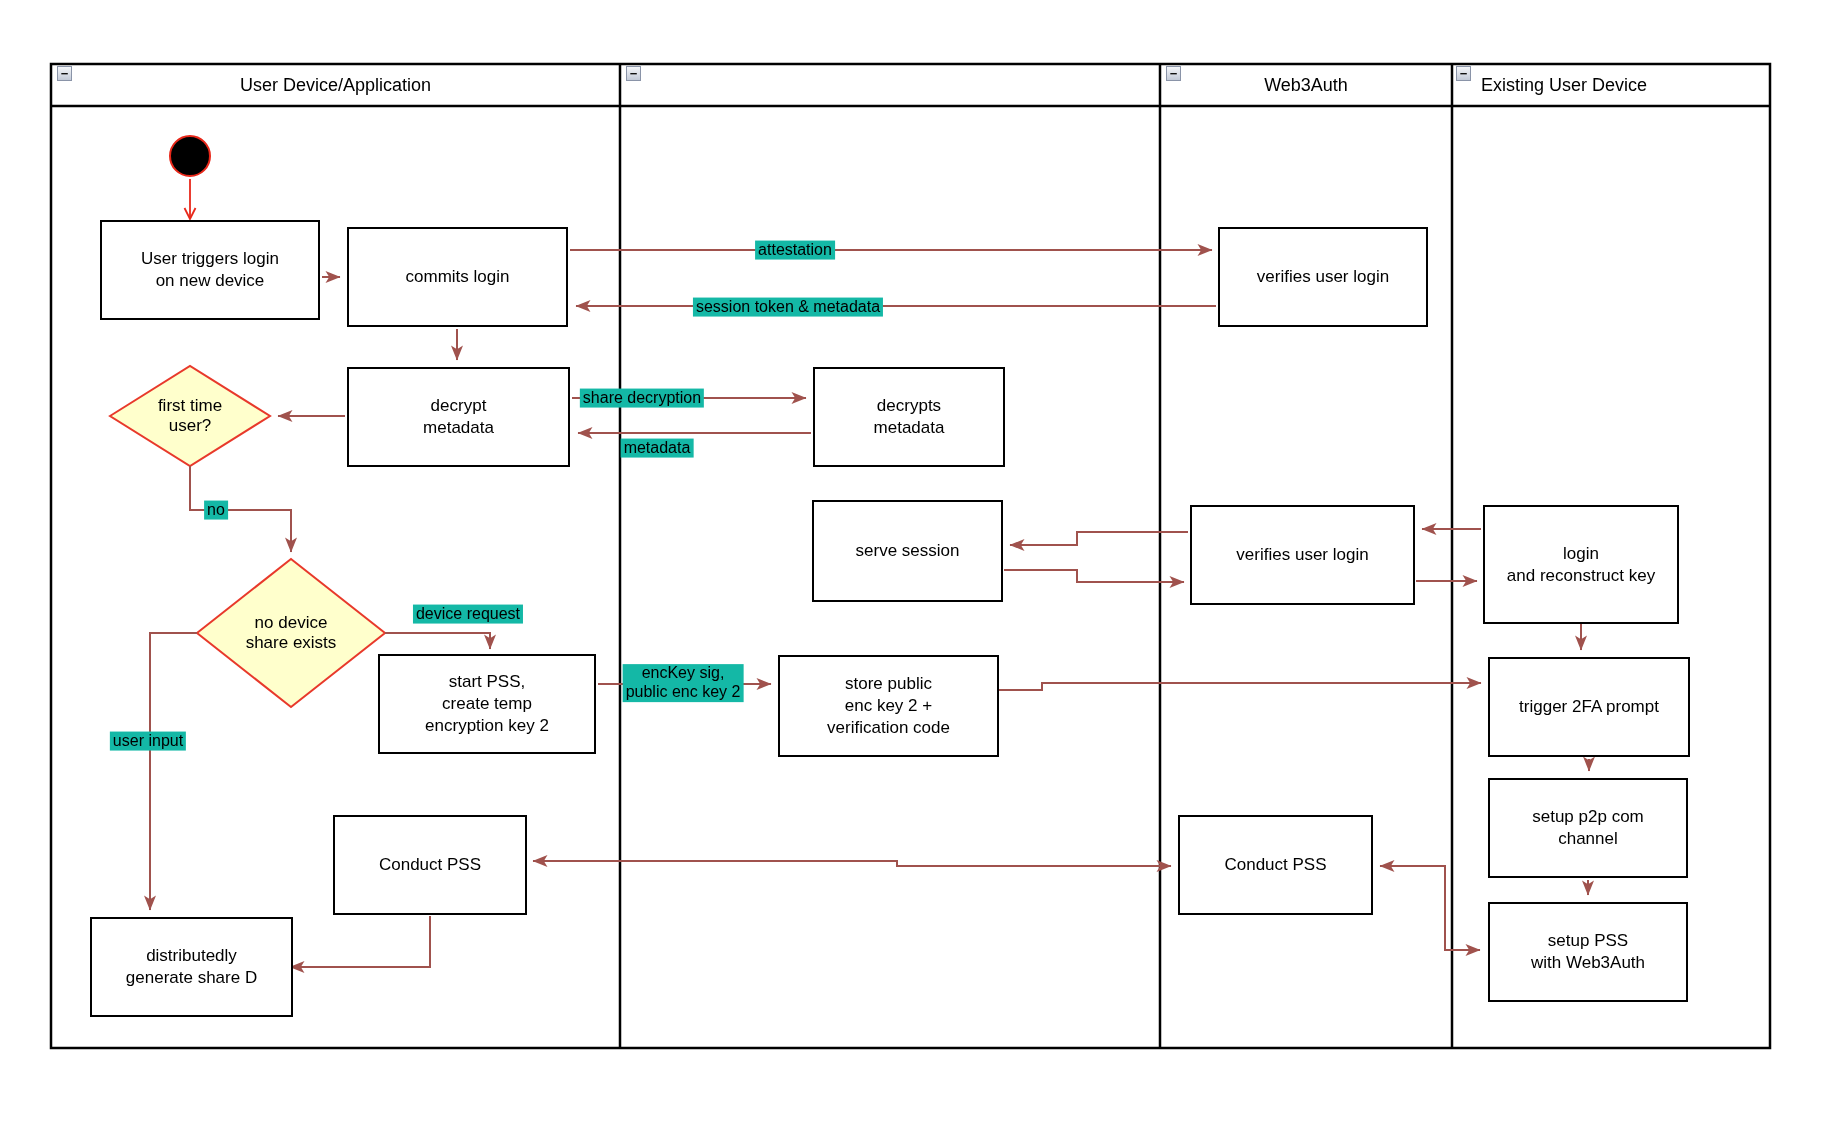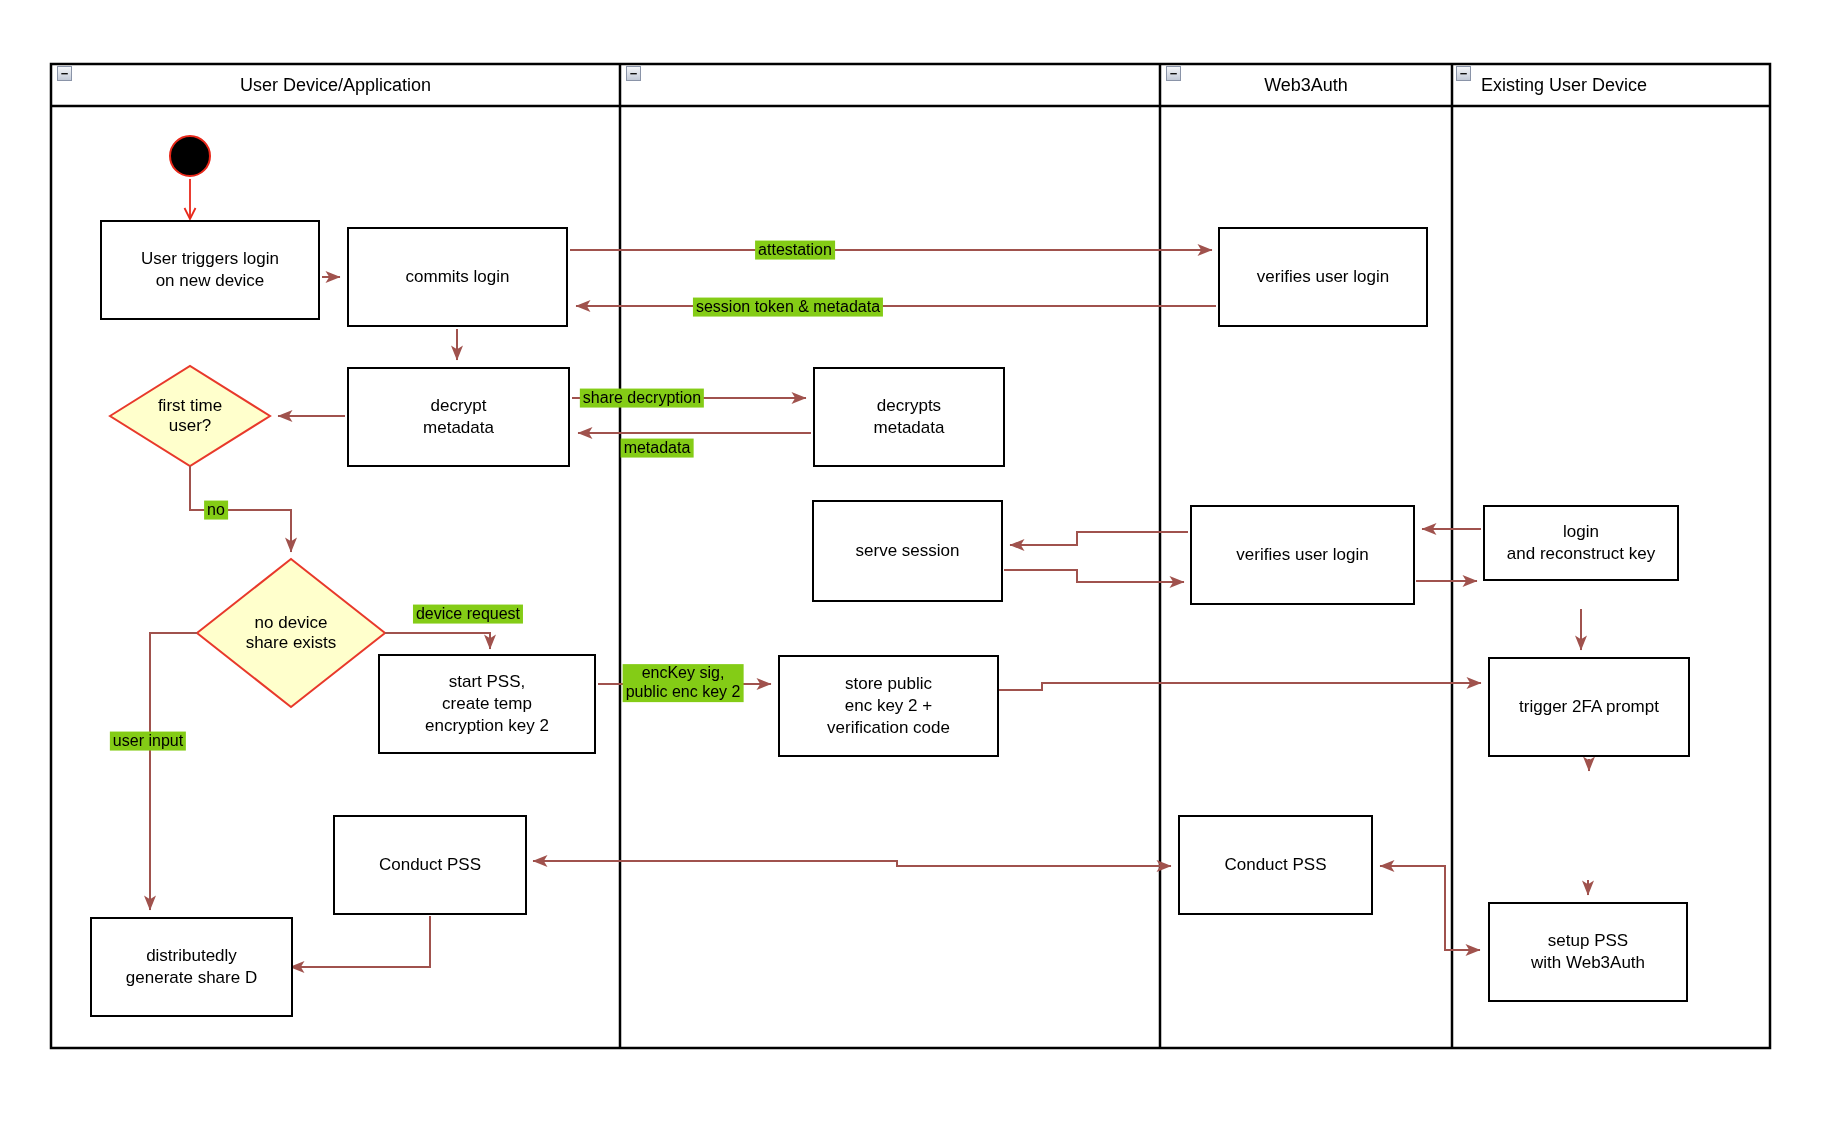--- a/index.html
+++ b/index.html
@@ -4,21 +4,21 @@
 <style>
   html,body{margin:0;padding:0;background:#ffffff;}
   #stage{position:relative;width:1822px;height:1132px;background:#ffffff;
          font-family:"Liberation Sans",sans-serif;color:#000;overflow:hidden;}
   svg{position:absolute;left:0;top:0;}
   .node{position:absolute;box-sizing:border-box;background:#ffffff;border:2px solid #000;
         display:flex;align-items:center;justify-content:center;text-align:center;
         white-space:pre-line;font-size:17px;line-height:1.28;}
   .dtext{position:absolute;transform:translate(-50%,-50%);display:flex;align-items:center;
          justify-content:center;text-align:center;white-space:pre-line;font-size:17px;line-height:1.2;}
-  .elabel{position:absolute;transform:translate(-50%,-50%);background:#84cc16;padding:0 3px;
+  .elabel{position:absolute;transform:translate(-50%,-50%);background:#14b8a6;padding:0 3px;
           font-size:16px;line-height:1.18;text-align:center;white-space:pre-line;}
   .lane-title{position:absolute;top:64px;height:42px;display:flex;align-items:center;
               justify-content:center;font-weight:normal;font-size:18px;}
   .lane-title.left{justify-content:flex-start;margin-left:8px;}
   .collapse{position:absolute;width:15px;height:15px;box-sizing:border-box;border:1px solid #8a94a8;
             background:linear-gradient(#f5f7fa,#c3cad8);display:flex;align-items:center;
             justify-content:center;font-size:13px;font-weight:bold;line-height:1;color:#111;cursor:pointer;}
 </style>
 </head>
 <body>
@@ -103,23 +103,25 @@
 metadata</div>
   <div class="node" style="left:812px;top:500px;width:191px;height:102px">serve session</div>
   <div class="node" style="left:778px;top:655px;width:221px;height:102px">store public
 enc key 2 +
 verification code</div>
 
   <div class="node" style="left:1218px;top:227px;width:210px;height:100px">verifies user login</div>
   <div class="node" style="left:1190px;top:505px;width:225px;height:100px">verifies user login</div>
   <div class="node" style="left:1178px;top:815px;width:195px;height:100px">Conduct PSS</div>
 
-  <div class="node" style="left:1483px;top:505px;width:196px;height:76px">login
+  <div class="node" style="left:1483px;top:505px;width:196px;height:119px">login
 and reconstruct key</div>
   <div class="node" style="left:1488px;top:657px;width:202px;height:100px">trigger 2FA prompt</div>
+  <div class="node" style="left:1488px;top:778px;width:200px;height:100px">setup p2p com
+channel</div>
   <div class="node" style="left:1488px;top:902px;width:200px;height:100px">setup PSS
 with Web3Auth</div>
 
   <div class="dtext" style="left:190px;top:416px;width:130px">first time
 user?</div>
   <div class="dtext" style="left:291px;top:633px;width:160px">no device
 share exists</div>
 
   <div class="elabel" style="left:795px;top:250px">attestation</div>
   <div class="elabel" style="left:788px;top:307px">session token &amp; metadata</div>

